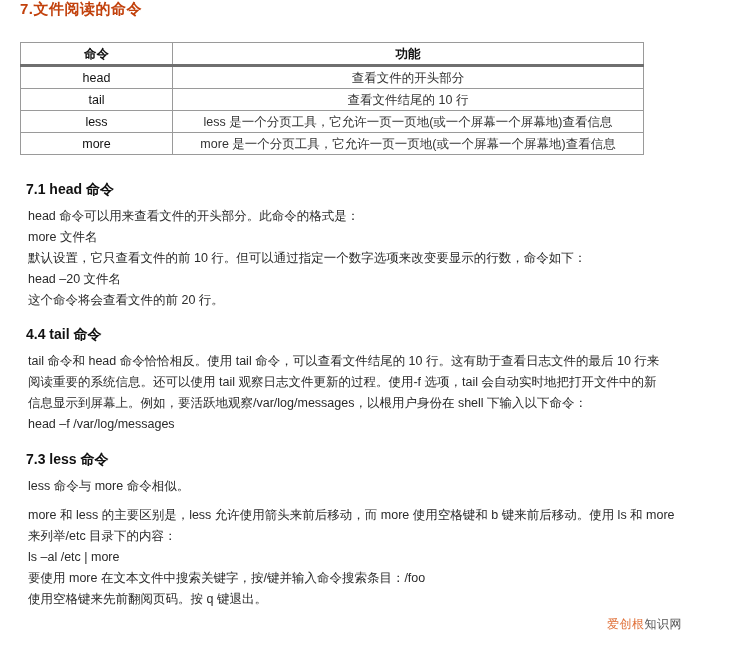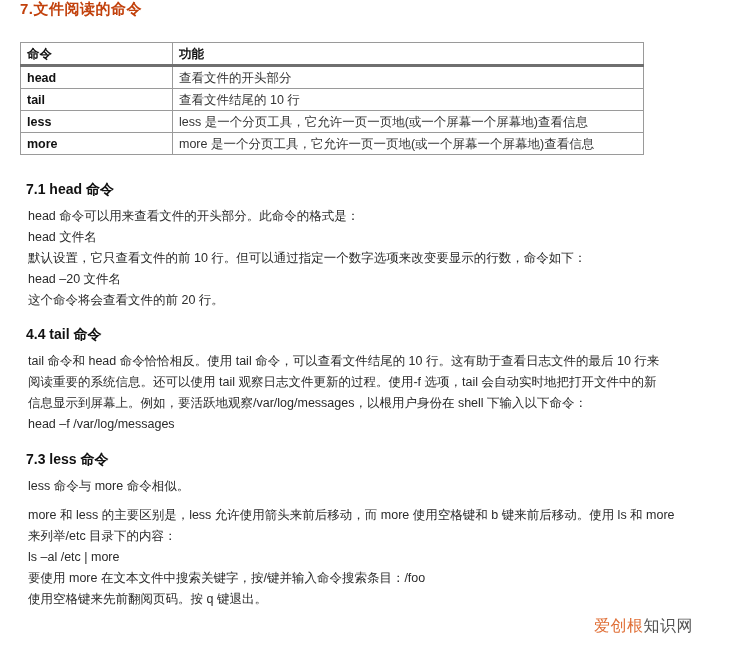--- a/index.html
+++ b/index.html
@@ -14,34 +14,34 @@
     letter-spacing: 0.5px;
   }
   table.cmd-table {
     position: absolute; left: 20px; top: 42px;
     width: 624px; border-collapse: collapse;
     font-size: 12.5px;
   }
   table.cmd-table td, table.cmd-table th {
     border: 1px solid #9a9a9a;
     padding: 0 6px; height: 21px; line-height: 20px;
-    text-align: left; white-space: nowrap;
+    text-align: center; white-space: nowrap;
   }
   table.cmd-table th { font-weight: bold; color: #111; border-bottom: 3px solid #6f6f6f; }
-  table.cmd-table td.c1 { width: 139px; font-weight: bold; color: #111; }
+  table.cmd-table td.c1 { width: 139px; font-weight: normal; color: #111; }
   table.cmd-table td.c2 { color: #333; }
   .section { position: absolute; left: 20px; width: 705px; font-size: 12.5px; color: #2a2a2a; }
   .section h2 { margin: 6px; font-size: 14px; font-weight: bold; color: #111; height: 22px; line-height: 22px; }
   .section p { margin: 0; height: 21px; line-height: 21px; white-space: nowrap; padding-left: 8px; }
   .s1 { top: 172px; }
   .s2 { top: 317px; }
   .s3 { top: 442px; }
   .s4 { top: 505px; }
   .watermark {
-    position: absolute; left: 594px; top: 616px; font-size: 16px; letter-spacing: 0.5px; text-align: center;
+    position: absolute; left: 607px; top: 616px; font-size: 12px; letter-spacing: 0.5px; text-align: center;
   }
   .wm-a { color: #e07038; }
   .wm-b { color: #555555; }
 </style>
 </head>
 <body>
 
 <div class="title">7.文件阅读的命令</div>
 
 <table class="cmd-table">
@@ -65,21 +65,21 @@
   <tr>
     <td class="c1">more</td>
     <td class="c2">more 是一个分页工具，它允许一页一页地(或一个屏幕一个屏幕地)查看信息</td>
   </tr>
 </tbody>
   </table>
 
 <div class="section s1">
   <h2>7.1 head 命令</h2>
   <p>head 命令可以用来查看文件的开头部分。此命令的格式是：</p>
-  <p>head  文件名</p>
+  <p>more  文件名</p>
   <p>默认设置，它只查看文件的前 10 行。但可以通过指定一个数字选项来改变要显示的行数，命令如下：</p>
   <p>head –20  文件名</p>
   <p>这个命令将会查看文件的前 20 行。</p>
 </div>
 
 <div class="section s2">
   <h2>4.4 tail 命令</h2>
   <p>tail 命令和 head 命令恰恰相反。使用 tail 命令，可以查看文件结尾的 10 行。这有助于查看日志文件的最后 10 行来</p>
   <p>阅读重要的系统信息。还可以使用 tail 观察日志文件更新的过程。使用-f 选项，tail 会自动实时地把打开文件中的新</p>
   <p>信息显示到屏幕上。例如，要活跃地观察/var/log/messages，以根用户身份在 shell 下输入以下命令：</p>

